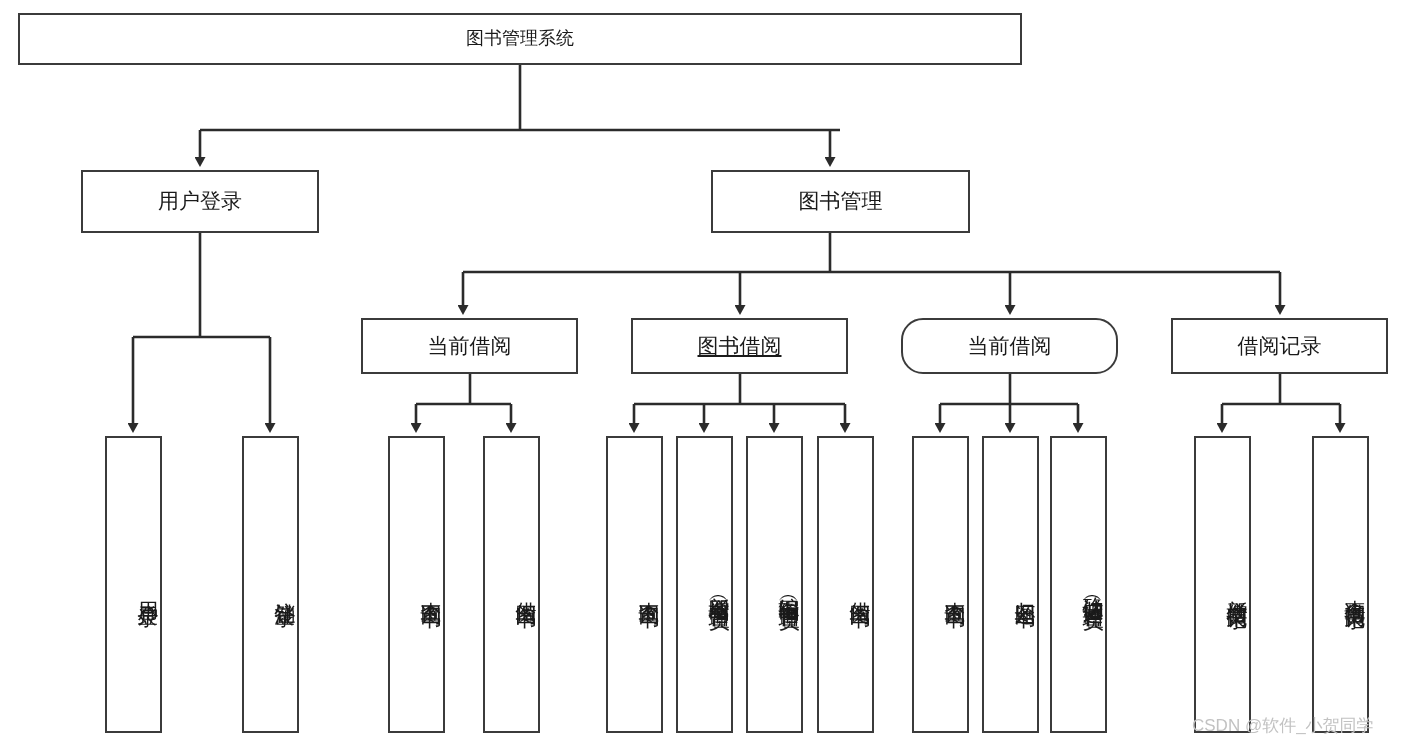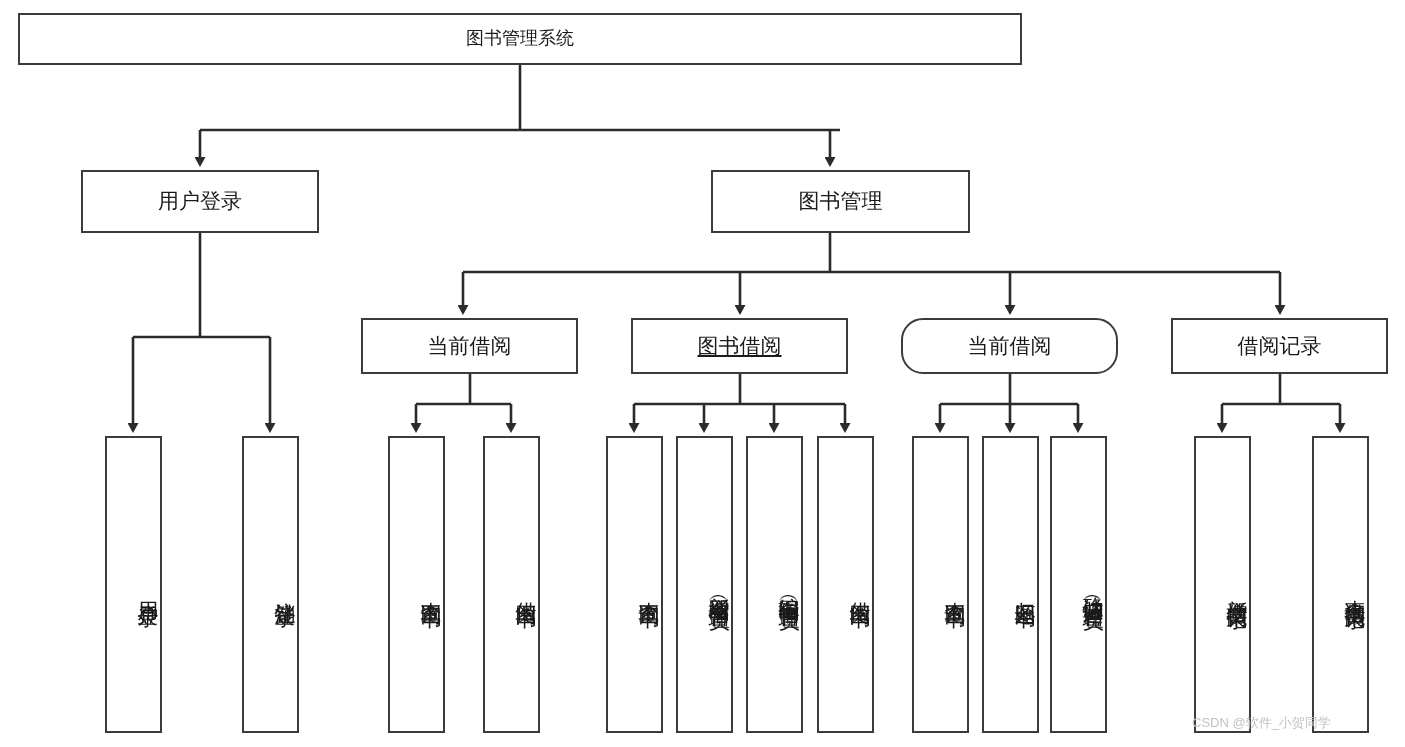--- a/index.html
+++ b/index.html
@@ -51,21 +51,21 @@
     justify-content: center;
     padding-top: 8px;
   }
   .node .lbl {
     display: block;
   }
   .watermark {
     position: absolute;
     left: 1192px;
     top: 714px;
-    font-size: 13px;
+    font-size: 17px;
     color: #c2c2c2;
     white-space: nowrap;
     font-family: "Liberation Sans", "DejaVu Sans", sans-serif;
     pointer-events: none;
   }
 </style>
 </head>
 <body>
 
 <div id="diagram-root">

